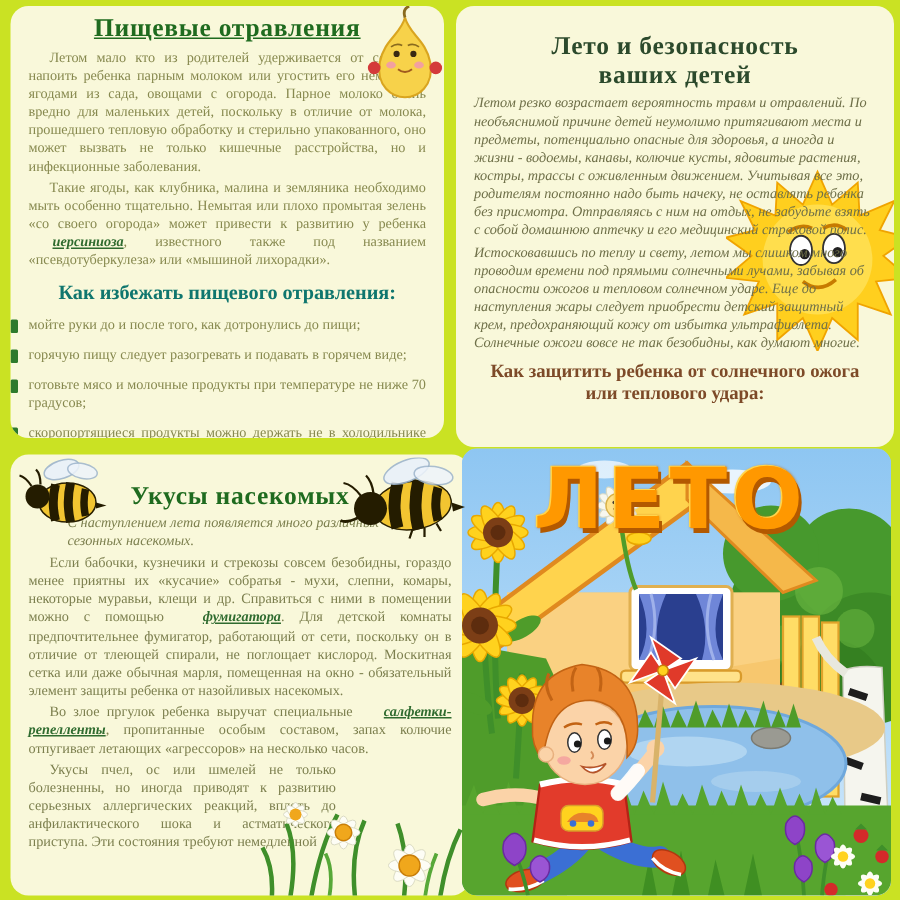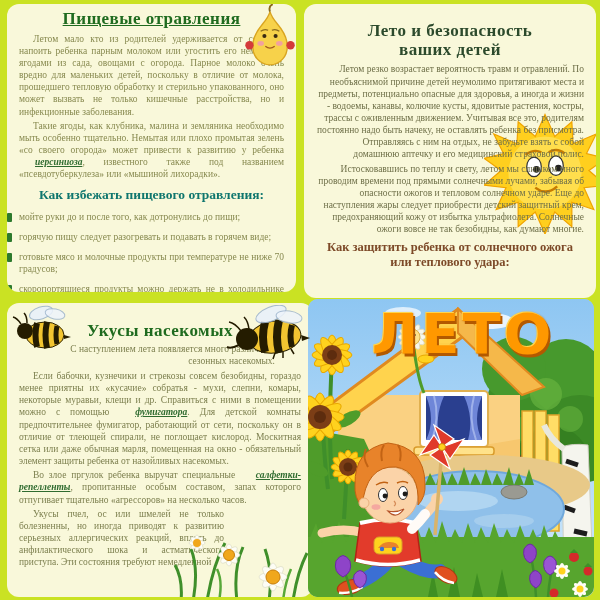--- a/index.html
+++ b/index.html
@@ -13,35 +13,35 @@
   .panel-title{font-weight:bold;color:#1f6b1f;text-align:center;font-size:17px;line-height:1.1;margin:2px 0 4px 0;letter-spacing:.5px;}
   .underlined{text-decoration:underline;}
   .title-dark{color:#2c4a2c;}
   .subhead{font-weight:bold;color:#0f766e;text-align:center;font-size:13.5px;margin:6px 0 5px 0;}
   .subhead-brown{font-weight:bold;color:#7d4a28;text-align:center;font-size:12.5px;line-height:1.2;margin:4px 0 0 0;}
   .body-text{font-size:9.5px;line-height:1.28;text-align:justify;margin:0 0 2px 0;}
   .olive-a{color:#87894f;}
   .olive-b{color:#6e6f48;}
   .olive-c{color:#7c7f4e;}
   .indent{text-indent:14px;}
-  .center-text{text-align:right;}
+  .center-text{text-align:left;font-style:italic;}
   .link-word{font-weight:bold;font-style:italic;text-decoration:underline;color:#2f6b2f;margin-left:16px;}
   .bullet{position:relative;font-size:9.5px;line-height:1.28;color:#87894f;text-align:justify;margin:8px 0;}
   .bullet::before{content:"";position:absolute;left:-12px;top:2px;width:5px;height:9px;background:#2d7a2d;border-radius:1px;}
   .bullet-list{margin-top:2px;}
   .deco{position:absolute;pointer-events:none;}
   .ztext{position:relative;z-index:2;}
   #pear-icon{right:-2px;top:-2px;width:56px;height:66px;z-index:3;}
   #sun-icon{right:-10px;top:108px;width:122px;height:122px;z-index:1;}
   #bee-left-icon{left:4px;top:0px;width:62px;height:54px;z-index:3;}
   #bee-right-icon{right:-2px;top:2px;width:96px;height:58px;z-index:3;}
   #daisies-icon{right:0px;bottom:-4px;width:140px;height:72px;z-index:3;}
   #insect-title{margin:4px 30px 2px 30px;}
   #scene-svg{position:absolute;left:0;top:0;width:286px;height:298px;}
-  #leto-title{position:absolute;left:50px;top:2px;width:210px;text-align:center;z-index:4;
+  #leto-title{position:absolute;left:34px;top:2px;width:210px;text-align:center;z-index:4;
     font-family:"DejaVu Sans", sans-serif;font-weight:bold;font-size:56px;letter-spacing:3px;
     color:#ff9800;text-shadow:2px 3px 0 #b35900,-1px -1px 0 #ffd54d,0 0 2px #c96a00;}
 </style>
 </head>
 <body>
 
 <section class="card" id="panel-food">
   <svg class="deco" id="pear-icon" viewBox="0 0 60 70">
     <path d="M30,10 C27,22 15,26 12,42 C9,59 21,67 30,67 C39,67 51,59 48,42 C45,26 33,22 30,10 Z" fill="#f7d24a" stroke="#d9a520" stroke-width="1.5"></path>
     <path d="M30,10 q-2,-6 3,-8" fill="none" stroke="#8a6b1e" stroke-width="2"></path>
@@ -138,21 +138,21 @@
           <ellipse rx="3" ry="8" transform="rotate(45)"></ellipse>
           <ellipse rx="3" ry="8" transform="rotate(90)"></ellipse>
           <ellipse rx="3" ry="8" transform="rotate(135)"></ellipse>
       </g>
       <circle r="4" fill="#f0a71c"></circle>
     </g>
   </svg>
   <h2 class="panel-title" id="insect-title">Укусы насекомых</h2>
   <p class="body-text olive-c center-text" style="margin:0 26px 3px 26px;">С наступлением лета появляется много различных сезонных насекомых.</p>
   <p class="body-text olive-c indent"><span>Если бабочки, кузнечики и стрекозы совсем безобидны, гораздо менее приятны их «кусачие» собратья - мухи, слепни, комары, некоторые муравьи, клещи и др. Справиться с ними в помещении можно с помощью </span><span class="link-word">фумигатора</span><span>. Для детской комнаты предпочтительнее фумигатор, работающий от сети, поскольку он в отличие от тлеющей спирали, не поглощает кислород. Москитная сетка или даже обычная марля, помещенная на окно - обязательный элемент защиты ребенка от назойливых насекомых.</span></p>
-  <p class="body-text olive-c indent"><span>Во злое пргулок  ребенка выручат специальные </span><span class="link-word">салфетки- репелленты</span><span>, пропитанные особым составом, запах которого отпугивает тщательно «агрессоров» на несколько часов.</span></p>
+  <p class="body-text olive-c indent"><span>Во злое пргулок  ребенка выручат специальные </span><span class="link-word">салфетки- репелленты</span><span>, пропитанные особым составом, запах колючие отпугивает летающих «агрессоров» на несколько часов.</span></p>
   <p class="body-text olive-c indent" style="width:205px;">Укусы пчел, ос или шмелей не только болезненны, но иногда приводят к развитию серьезных аллергических реакций, вплоть до анфилактического шока и астматического приступа. Эти состояния требуют немедленной</p>
 </section>
 
 <section class="card" id="panel-scene">
   <svg id="scene-svg" viewBox="0 0 286 298" preserveAspectRatio="none">
     <defs>
       <linearGradient id="skyg" x1="0" y1="0" x2="0" y2="1">
         <stop offset="0" stop-color="#8ec6f2"></stop>
           <stop offset="1" stop-color="#d2eafc"></stop>
       </linearGradient>

